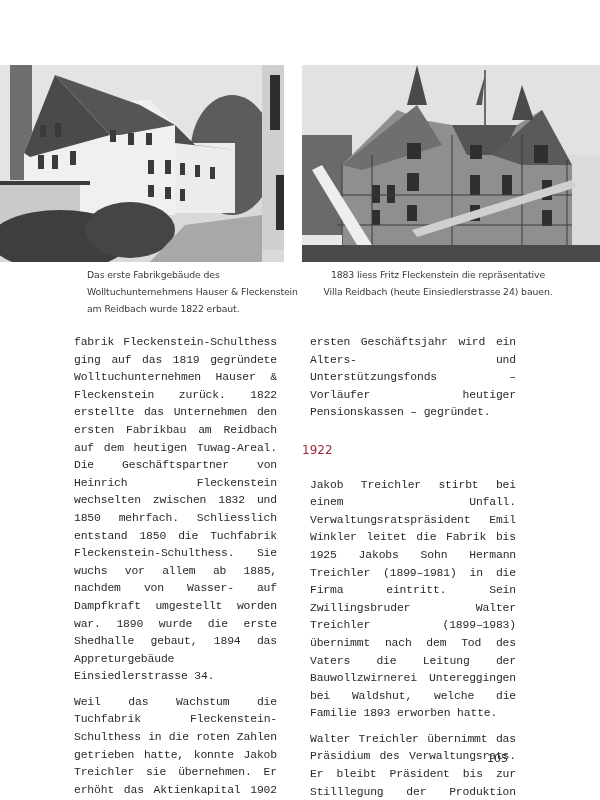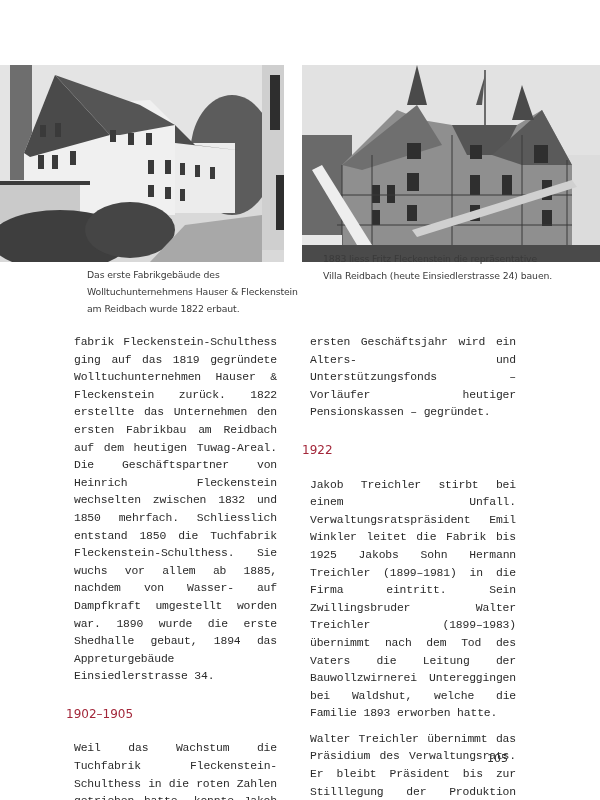--- a/index.html
+++ b/index.html
@@ -3,21 +3,21 @@
   <meta charset="utf-8">
   <style>
     html, body { margin:0; padding:0; }
     body { width:600px; height:800px; background:#ffffff; position:relative; overflow:hidden;
            font-family:"DejaVu Sans", "Liberation Sans", sans-serif; color:#2a2a2a; }
     .photo { position:absolute; overflow:hidden; background:#bdbdbd; }
     #photo-left { left:0; top:65px; width:284px; height:197px; }
     #photo-right { left:302px; top:65px; width:298px; height:197px; }
     .caption { position:absolute; font-size:9.3px; line-height:17px; color:#3a3a3a; letter-spacing:-0.1px;margin-left:21px; }
     #caption-left { left:66px; top:266px; width:222px; }
-    #caption-right { left:302px; top:250px; width:230px; }
+    #caption-right { left:302px; top:266px; width:230px;text-align:center; }
     .col { position:absolute; font-size:11.4px; line-height:17.6px; text-align:justify; letter-spacing:-0.15px; }
     #col-left { left:66px; top:326px; width:219px; }
     #col-right { left:302px; top:326px; width:222px; }
     .col p { margin:8px;font-family:Liberation Mono, monospace; }
     .heading { color:#a3273a; font-weight:normal; font-size:12px; margin:20px 0 17px 0; letter-spacing:0; }
     #page-number { position:absolute; left:486px; top:752px; width:22px; text-align:right; font-size:11px; color:#333; }
     svg { display:block; }
   </style>
 </head>
 <body>
@@ -123,21 +123,20 @@
     <rect x="0" y="180" width="298" height="17" fill="#4a4a4a"></rect>
     <rect x="0" y="170" width="40" height="10" fill="#e8e8e8"></rect>
   </svg>
 </div>
 
 <div id="caption-left" class="caption">Das erste Fabrikgebäude des Wolltuchunternehmens Hauser &amp; Fleckenstein am Reidbach wurde 1822 erbaut.</div>
 <div id="caption-right" class="caption">1883 liess Fritz Fleckenstein die repräsentative Villa Reidbach (heute Einsiedlerstrasse 24) bauen.</div>
 
 <div id="col-left" class="col">
   <p>fabrik Fleckenstein-Schulthess ging auf das 1819 gegründete Wolltuchunternehmen Hauser &amp; Fleckenstein zurück. 1822 erstellte das Unternehmen den ersten Fabrikbau am Reidbach auf dem heutigen Tuwag-Areal. Die Geschäftspartner von Heinrich Fleckenstein wechselten zwischen 1832 und 1850 mehrfach. Schliesslich entstand 1850 die Tuchfabrik Fleckenstein-Schulthess. Sie wuchs vor allem ab 1885, nachdem von Wasser- auf Dampfkraft umgestellt worden war. 1890 wurde die erste Shedhalle gebaut, 1894 das Appreturgebäude Einsiedlerstrasse 34.</p>
-  <div class="heading">1902–1905</div>
   <p>Weil das Wachstum die Tuchfabrik Fleckenstein-Schulthess in die roten Zahlen getrieben hatte, konnte Jakob Treichler sie übernehmen. Er erhöht das Aktienkapital 1902 und 1905 und saniert das Unternehmen. Bereits 1909 wird vollständig auf elektrischen Antrieb der Maschinen umgestellt. Die Zahl der Angestellten und Arbeiter steigt von 95 auf 330 Personen. Bereits im</p>
 </div>
 
 <div id="col-right" class="col">
   <p>ersten Geschäftsjahr wird ein Alters- und Unterstützungsfonds – Vorläufer heutiger Pensionskassen – gegründet.</p>
   <div class="heading">1922</div>
   <p>Jakob Treichler stirbt bei einem Unfall. Verwaltungsratspräsident Emil Winkler leitet die Fabrik bis 1925 Jakobs Sohn Hermann Treichler (1899–1981) in die Firma eintritt. Sein Zwillingsbruder Walter Treichler (1899–1983) übernimmt nach dem Tod des Vaters die Leitung der Bauwollzwirnerei Unteregg­ingen bei Waldshut, welche die Familie 1893 erworben hatte.</p>
   <p>Walter Treichler übernimmt das Präsidium des Verwaltungsrats. Er bleibt Präsident bis zur Stilllegung der Produktion 1978. Als Direktoren zeichnen ab 1944 Hermann Treichler, Gustav Reiser und Franz Borsdorff. In den Kriegsjahren ist die Rohstoffbeschaffung schwierig, aber Uniformstoffe für die Armee sind wichtige Aufträge.</p>
 </div>
 

